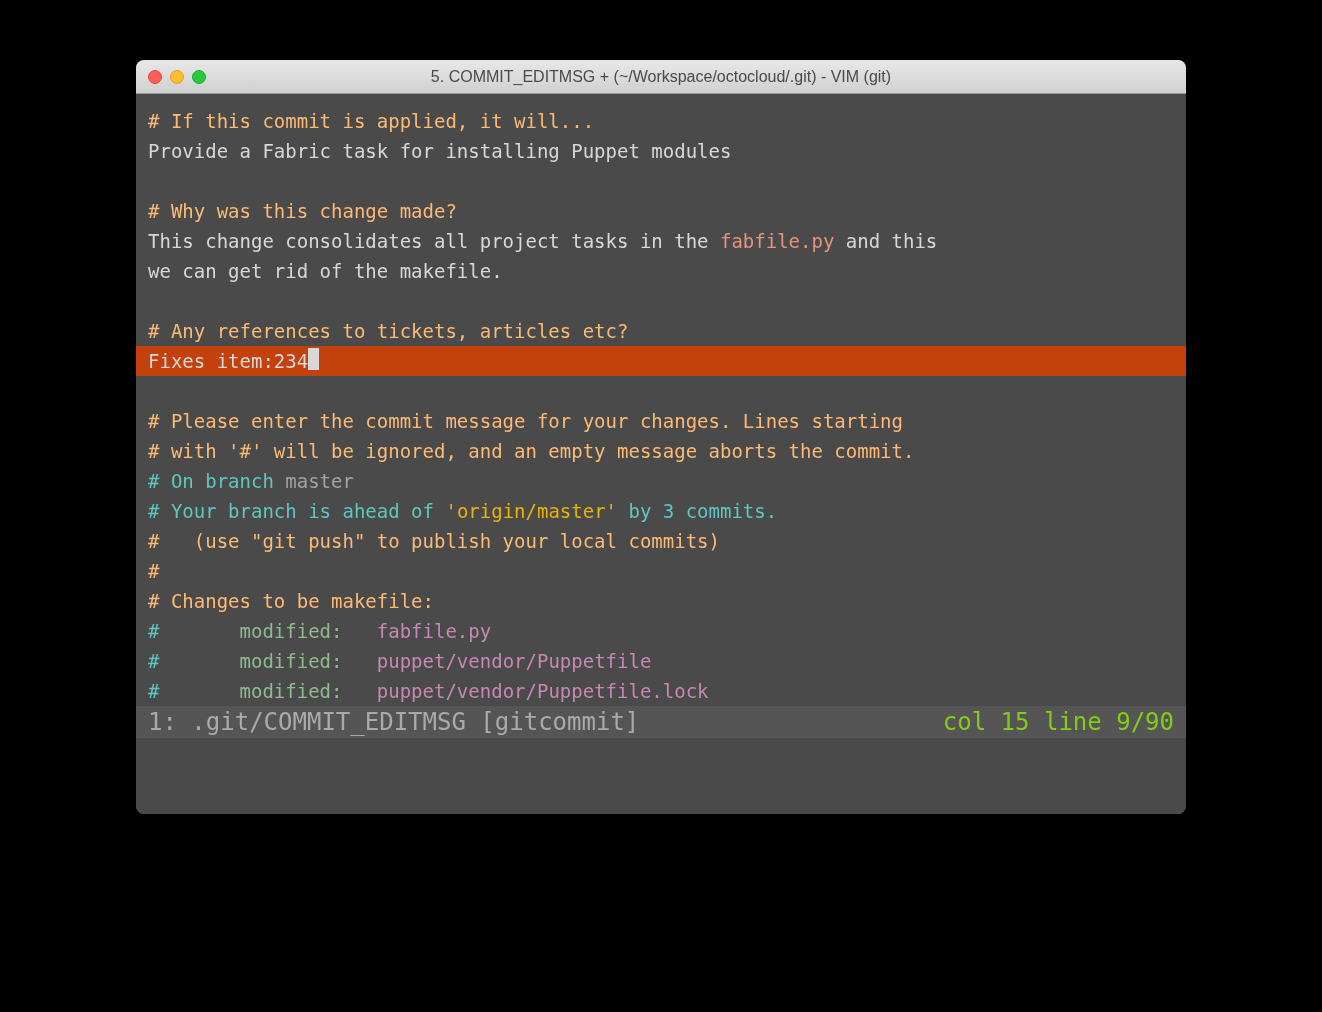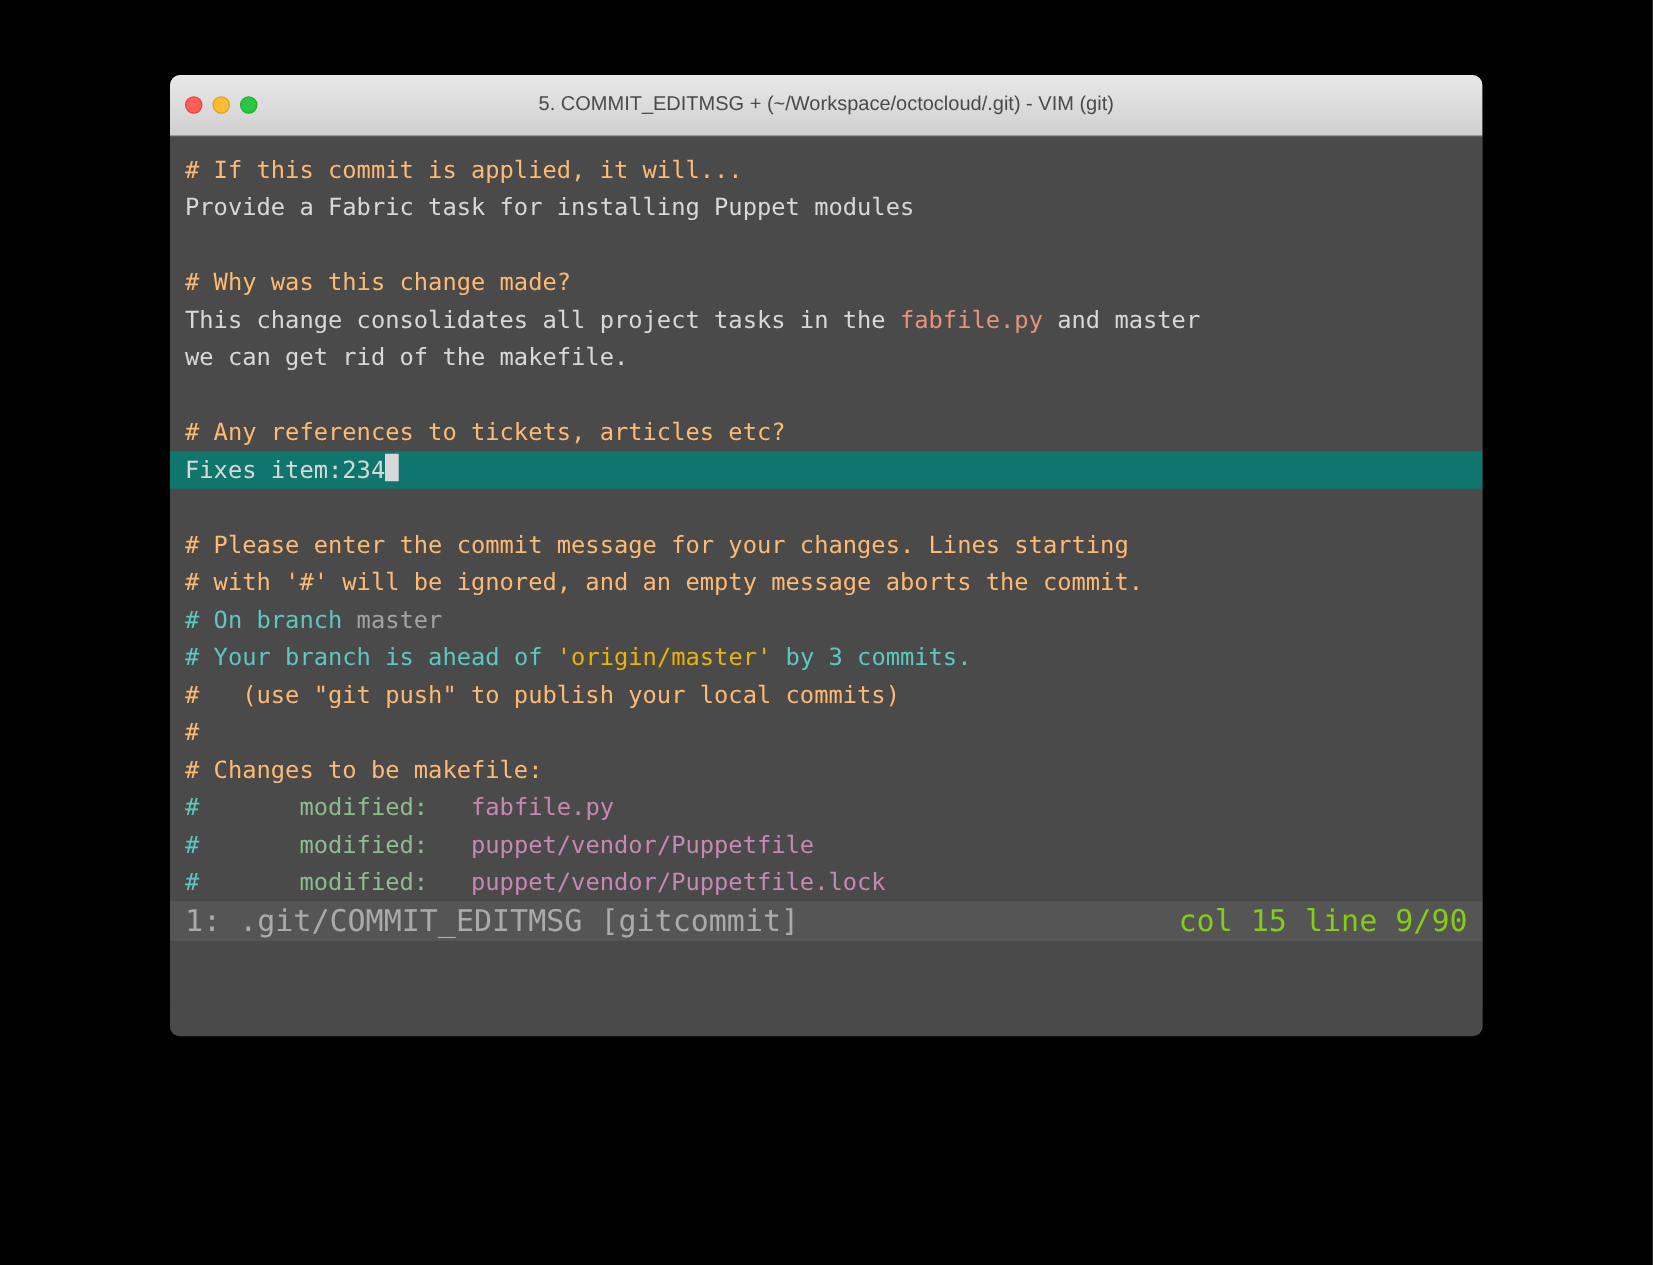--- a/index.html
+++ b/index.html
@@ -18,21 +18,21 @@
       font-family: "Menlo", "Monaco", "Consolas", monospace;
     }
     .window {
       width: 1050px;
       background: #4a4a4a;
       border-radius: 8px;
       overflow: hidden;
       box-shadow: 0 20px 60px rgba(0,0,0,0.6);
     }
     .titlebar {
-      height: 49px;
+      height: 34px;
       background: linear-gradient(to bottom, #e8e8e8, #d0d0d0);
       display: flex;
       align-items: center;
       padding: 0 12px;
       border-bottom: 1px solid #999;
       position: relative;
     }
     .traffic-lights {
       display: flex;
       gap: 8px;
@@ -61,21 +61,21 @@
       min-height: 720px;
     }
     .line {
       padding: 0 12px;
       font-size: 19px;
       line-height: 30px;
       white-space: pre;
       color: #d8d8d8;
     }
     .line.current {
-      background: #0f766e;
+      background: #c2410c;
     }
     .comment { color: #fdba74; }
     .text { color: #d8d8d8; }
     .filename { color: #e5937a; }
     .branch { color: #a3a3a3; }
     .quoted { color: #eab308; }
     .header-comment { color: #5ec7c2; }
     .modified-label { color: #8fbc8f; }
     .modified-file { color: #c688b4; }
     .hash { color: #5ec7c2; }
@@ -114,21 +114,21 @@
       <div class="light green"></div>
     </div>
     <div class="title">5. COMMIT_EDITMSG + (~/Workspace/octocloud/.git) - VIM (git)</div>
   </div>
 
   <div class="editor">
     <div class="line"><span class="comment"># If this commit is applied, it will...</span></div>
     <div class="line"><span class="text">Provide a Fabric task for installing Puppet modules</span></div>
     <div class="line">&nbsp;</div>
     <div class="line"><span class="comment"># Why was this change made?</span></div>
-    <div class="line"><span class="text">This change consolidates all project tasks in the </span><span class="filename">fabfile.py</span><span class="text"> and master</span></div>
+    <div class="line"><span class="text">This change consolidates all project tasks in the </span><span class="filename">fabfile.py</span><span class="text"> and this</span></div>
     <div class="line"><span class="text">we can get rid of the makefile.</span></div>
     <div class="line">&nbsp;</div>
     <div class="line"><span class="comment"># Any references to tickets, articles etc?</span></div>
     <div class="line current"><span class="text">Fixes item:234</span><span class="cursor"></span></div>
     <div class="line">&nbsp;</div>
     <div class="line"><span class="comment"># Please enter the commit message for your changes. Lines starting</span></div>
     <div class="line"><span class="comment"># with '#' will be ignored, and an empty message aborts the commit.</span></div>
     <div class="line"><span class="hash"># </span><span class="header-comment">On branch </span><span class="branch">master</span></div>
     <div class="line"><span class="hash"># </span><span class="header-comment">Your branch is ahead of </span><span class="quoted">'origin/master'</span><span class="header-comment"> by 3 commits.</span></div>
     <div class="line"><span class="comment">#   (use "git push" to publish your local commits)</span></div>

